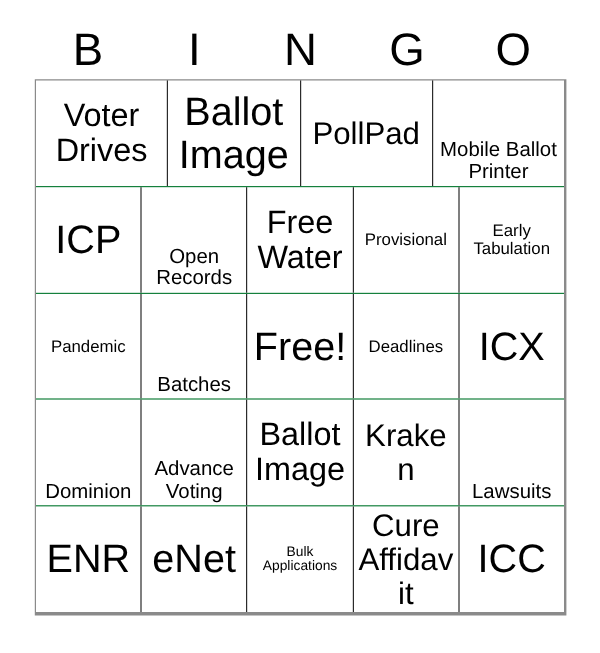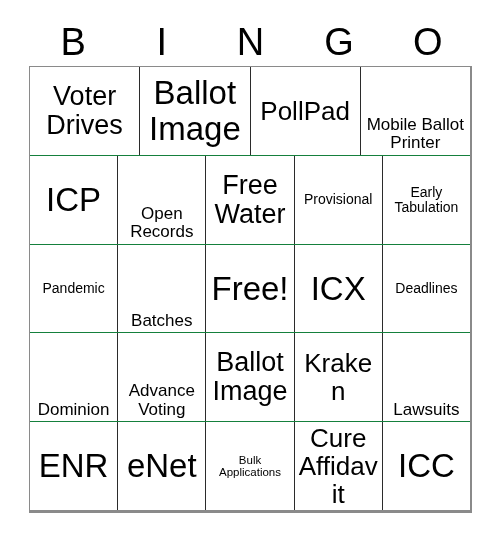--- a/index.html
+++ b/index.html
@@ -155,25 +155,25 @@
     <div class="bingo-row">
       <div class="bingo-cell fs-xs">
           <span class="cell-text">Pandemic</span>
         </div>
       <div class="bingo-cell fs-sm">
           <span class="cell-text">Batches</span>
         </div>
       <div class="bingo-cell fs-xl">
           <span class="cell-text">Free!</span>
         </div>
+      <div class="bingo-cell fs-xs">
+          <span class="cell-text">Deadlines</span>
+        </div>
       <div class="bingo-cell fs-xl">
           <span class="cell-text">ICX</span>
-        </div>
-      <div class="bingo-cell fs-xs">
-          <span class="cell-text">Deadlines</span>
         </div>
     </div>
 
     <div class="bingo-row">
       <div class="bingo-cell fs-sm">
           <span class="cell-text">Dominion</span>
         </div>
       <div class="bingo-cell fs-sm">
           <span class="cell-text">Advance Voting</span>
         </div>

